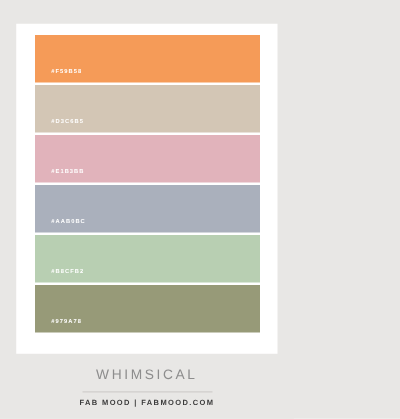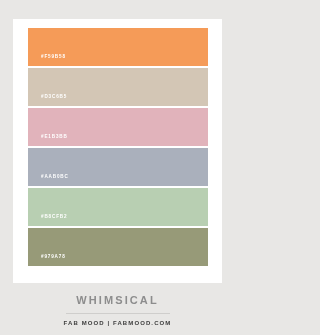--- a/index.html
+++ b/index.html
@@ -63,21 +63,21 @@
     position: absolute;
     left: 0;
     right: 0;
     top: 295px;
     text-align: center;
   }
   .brand-title {
     font-size: 11px;
     letter-spacing: 2.1px;
     color: #8d8d8d;
-    font-weight: 700;
+    font-weight: 400;
     line-height: 1;
     font-family: "Liberation Sans", sans-serif;
   }
   .divider {
     width: 104px;
     height: 1px;
     background: #cfcecc;
     margin: 7px auto 6px auto;
   }
   .credit {

